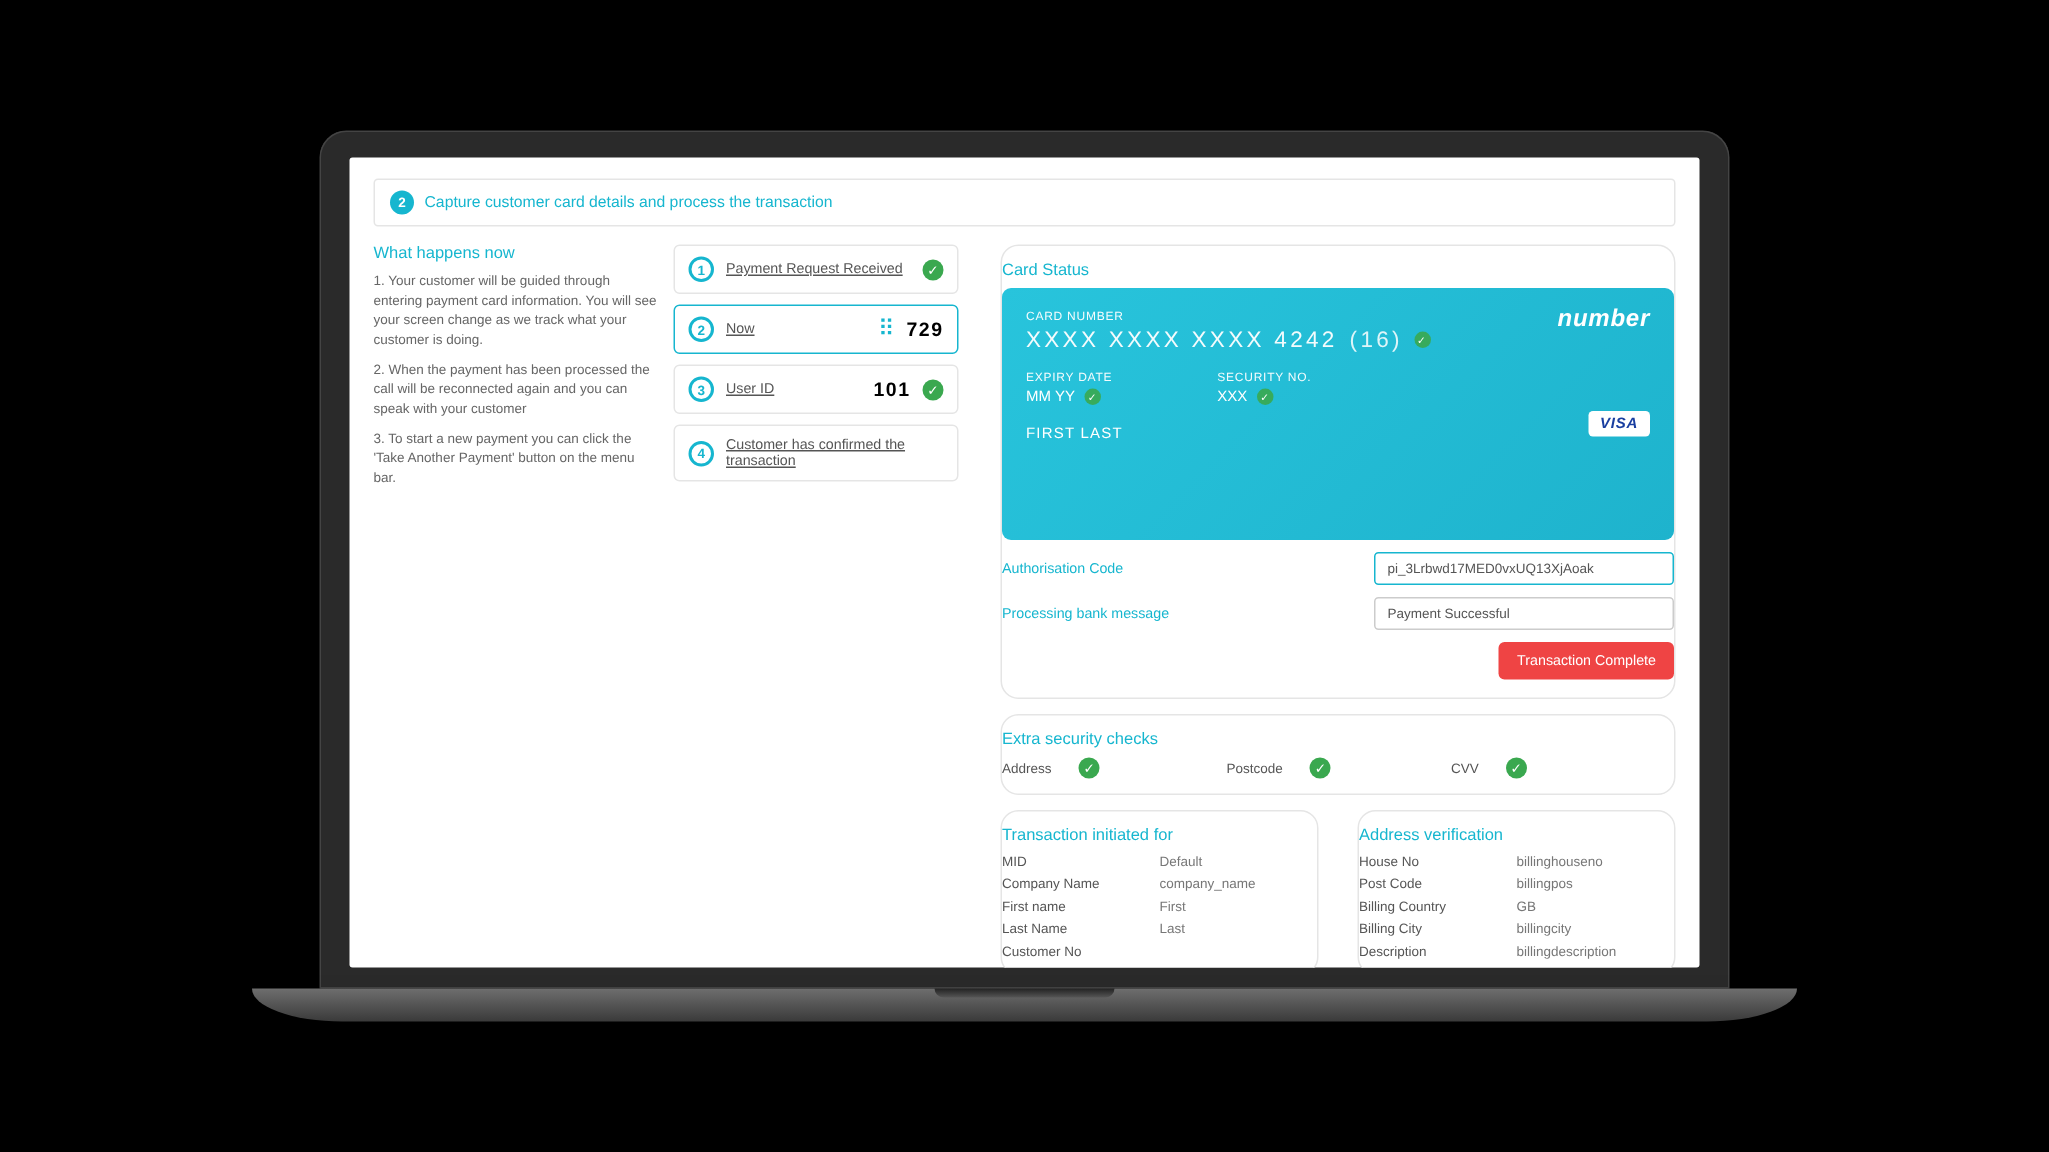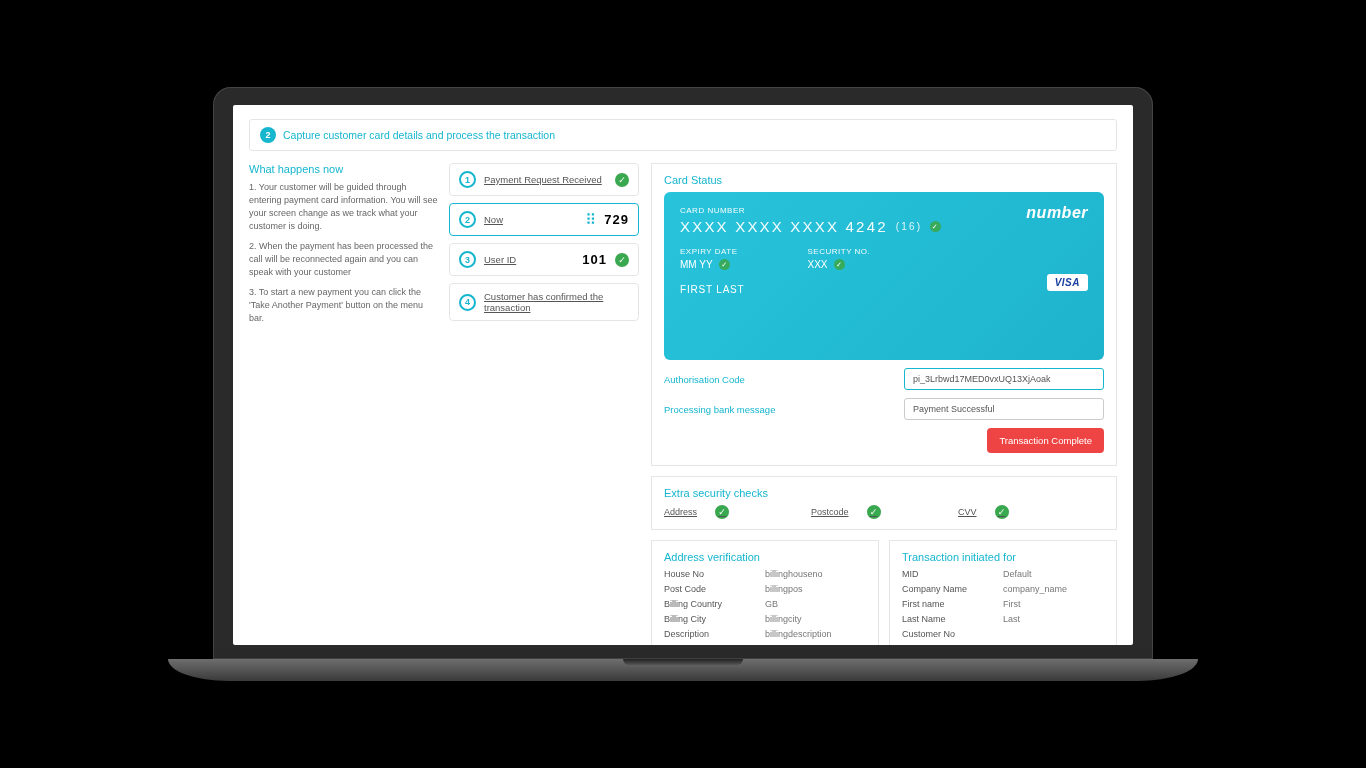--- a/index.html
+++ b/index.html
@@ -65,21 +65,21 @@
     background:#16b6cf;color:#fff;
     display:flex;align-items:center;justify-content:center;
     font-size:9px;font-weight:600;
   }
   .header-text { color:#16b6cf; font-size:10.5px; }
 
   .cols { display:flex; gap:12px; }
   .left { width:390px; display:flex; flex-direction:row; gap:10px;}
   .right { flex:1; display:flex; flex-direction:column; gap:10px;}
 
-  .card { border:1px solid #e5e5e5; border-radius:0; padding:10px 12px; background:#fff;}
+  .card { border:1px solid #e5e5e5; border-radius:12px; padding:10px 0; background:#fff;margin-left:16px;}
   .card-title { color:#16b6cf; font-size:11px; margin-bottom:6px;}
   .wh-text p { font-size:9px; color:#666; line-height:1.45; margin-bottom:7px;}
 
   .steps-col { display:flex; flex-direction:column; gap:7px;}
   .step-item { border:1px solid #e5e5e5;border-radius:4px;padding:7px 9px;display:flex;align-items:center;gap:8px;}
   .step-item .num {
     width:17px;height:17px;border-radius:50%;background:#fff;color:#16b6cf;
     border:2px solid #16b6cf;display:flex;align-items:center;justify-content:center;
     font-size:9px;font-weight:700;
   }
@@ -119,21 +119,21 @@
   .kv-label{flex:1;color:#16b6cf;font-size:9.5px;}
   .kv-field{border:1px solid #16b6cf;border-radius:3px;padding:5px 8px;font-size:9px;color:#555;width:200px;background:#fff;}
   .kv-field2{border:1px solid #ccc;}
 
   .btn-complete{
     margin-left:auto;background:#ef4444;color:#fff;border:none;border-radius:4px;
     padding:7px 12px;font-size:9.5px;cursor:pointer;
   }
   .btn-row{display:flex;margin-top:8px;}
 
-  .sec-row{display:flex;gap:1px;margin-top:6px;align-items:center;text-decoration:underline;}
+  .sec-row{display:flex;gap:1px;margin-top:6px;align-items:center;}
   .sec-item{display:flex;align-items:center;gap:18px;font-size:9px;color:#555;flex:1;}
 
   .two-panel{display:flex;gap:10px;}
   .two-panel .card{flex:1;}
   .dl{display:grid;grid-template-columns:1fr 1fr;row-gap:5px;font-size:9px;color:#555;}
   .dl .k{color:#555;}
   .dl .v{color:#777;}
 </style>
 </head>
 <body>
@@ -185,21 +185,21 @@
 
         <div class="right">
           <div class="card" style="padding-bottom:12px;">
             <div class="card-title">Card Status</div>
 
             <div class="cc-card">
               <div class="cc-brand">number</div>
               <div class="cc-label">CARD NUMBER</div>
               <div class="cc-num">
                 <span class="digits">XXXX XXXX XXXX 4242</span>
-                <span style="font-size:10px;opacity:.85;">(16)</span>
+                <span style="font-size:15px;opacity:.85;">(16)</span>
                 <span class="mini-tick">✓</span>
               </div>
               <div class="cc-row">
                 <div>
                   <div class="cc-label">EXPIRY DATE</div>
                   <div class="cc-small">
                     <span>MM YY</span>
                     <span class="mini-tick">✓</span>
                   </div>
                 </div>
@@ -240,50 +240,50 @@
                   <span class="tick">✓</span>
                 </div>
               <div class="sec-item">
                   <span>CVV</span>
                   <span class="tick">✓</span>
                 </div>
             </div>
           </div>
 
           <div class="two-panel">
+            <div class="card">
+              <div class="card-title">Transaction initiated for</div>
+              <div class="dl">
+                <span class="k">MID</span>
+                  <span class="v">Default</span>
+                <span class="k">Company Name</span>
+                  <span class="v">company_name</span>
+                <span class="k">First name</span>
+                  <span class="v">First</span>
+                <span class="k">Last Name</span>
+                  <span class="v">Last</span>
+                <span class="k">Customer No</span>
+                  <span class="v"></span>
+              </div>
+            </div>
             <div class="card">
               <div class="card-title">Address verification</div>
               <div class="dl">
                 <span class="k">House No</span>
                   <span class="v">billinghouseno</span>
                 <span class="k">Post Code</span>
                   <span class="v">billingpos</span>
                 <span class="k">Billing Country</span>
                   <span class="v">GB</span>
                 <span class="k">Billing City</span>
                   <span class="v">billingcity</span>
                 <span class="k">Description</span>
                   <span class="v">billingdescription</span>
               </div>
             </div>
-            <div class="card">
-              <div class="card-title">Transaction initiated for</div>
-              <div class="dl">
-                <span class="k">MID</span>
-                  <span class="v">Default</span>
-                <span class="k">Company Name</span>
-                  <span class="v">company_name</span>
-                <span class="k">First name</span>
-                  <span class="v">First</span>
-                <span class="k">Last Name</span>
-                  <span class="v">Last</span>
-                <span class="k">Customer No</span>
-                  <span class="v"></span>
-              </div>
-            </div>
           </div>
 
         </div>
       </div>
     </div>
   </div>
   <div class="base"></div>
 </div>
 
 </body></html>

